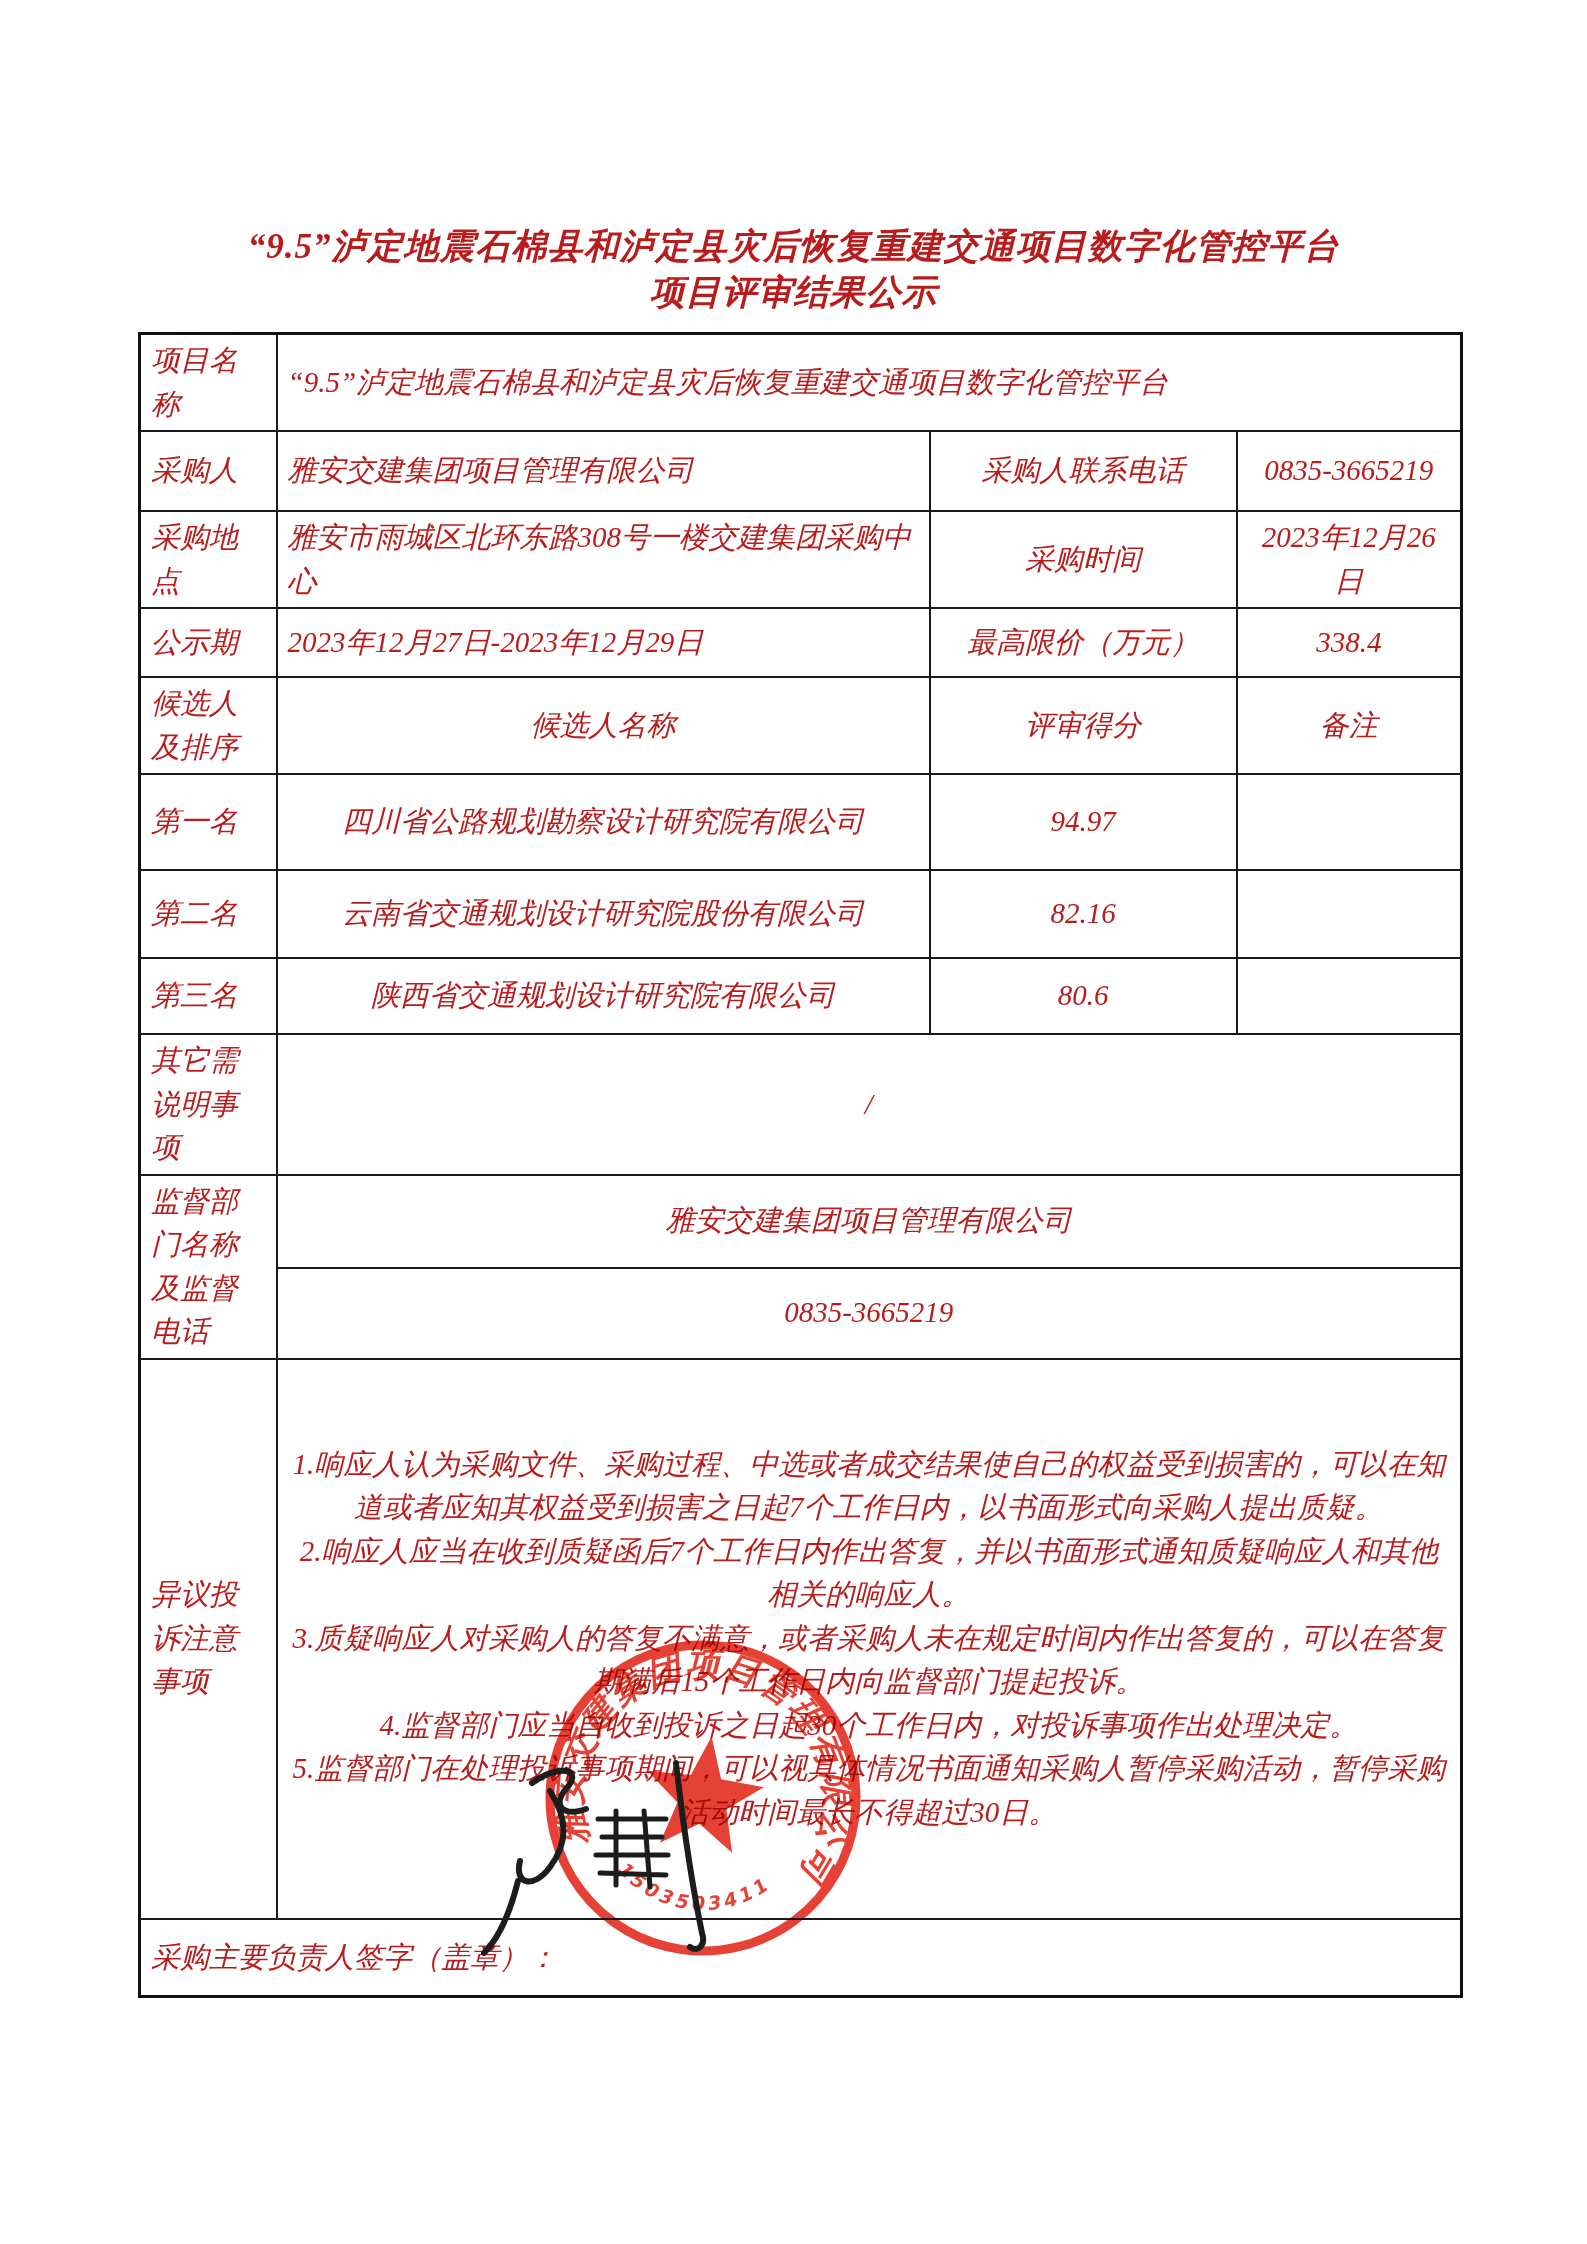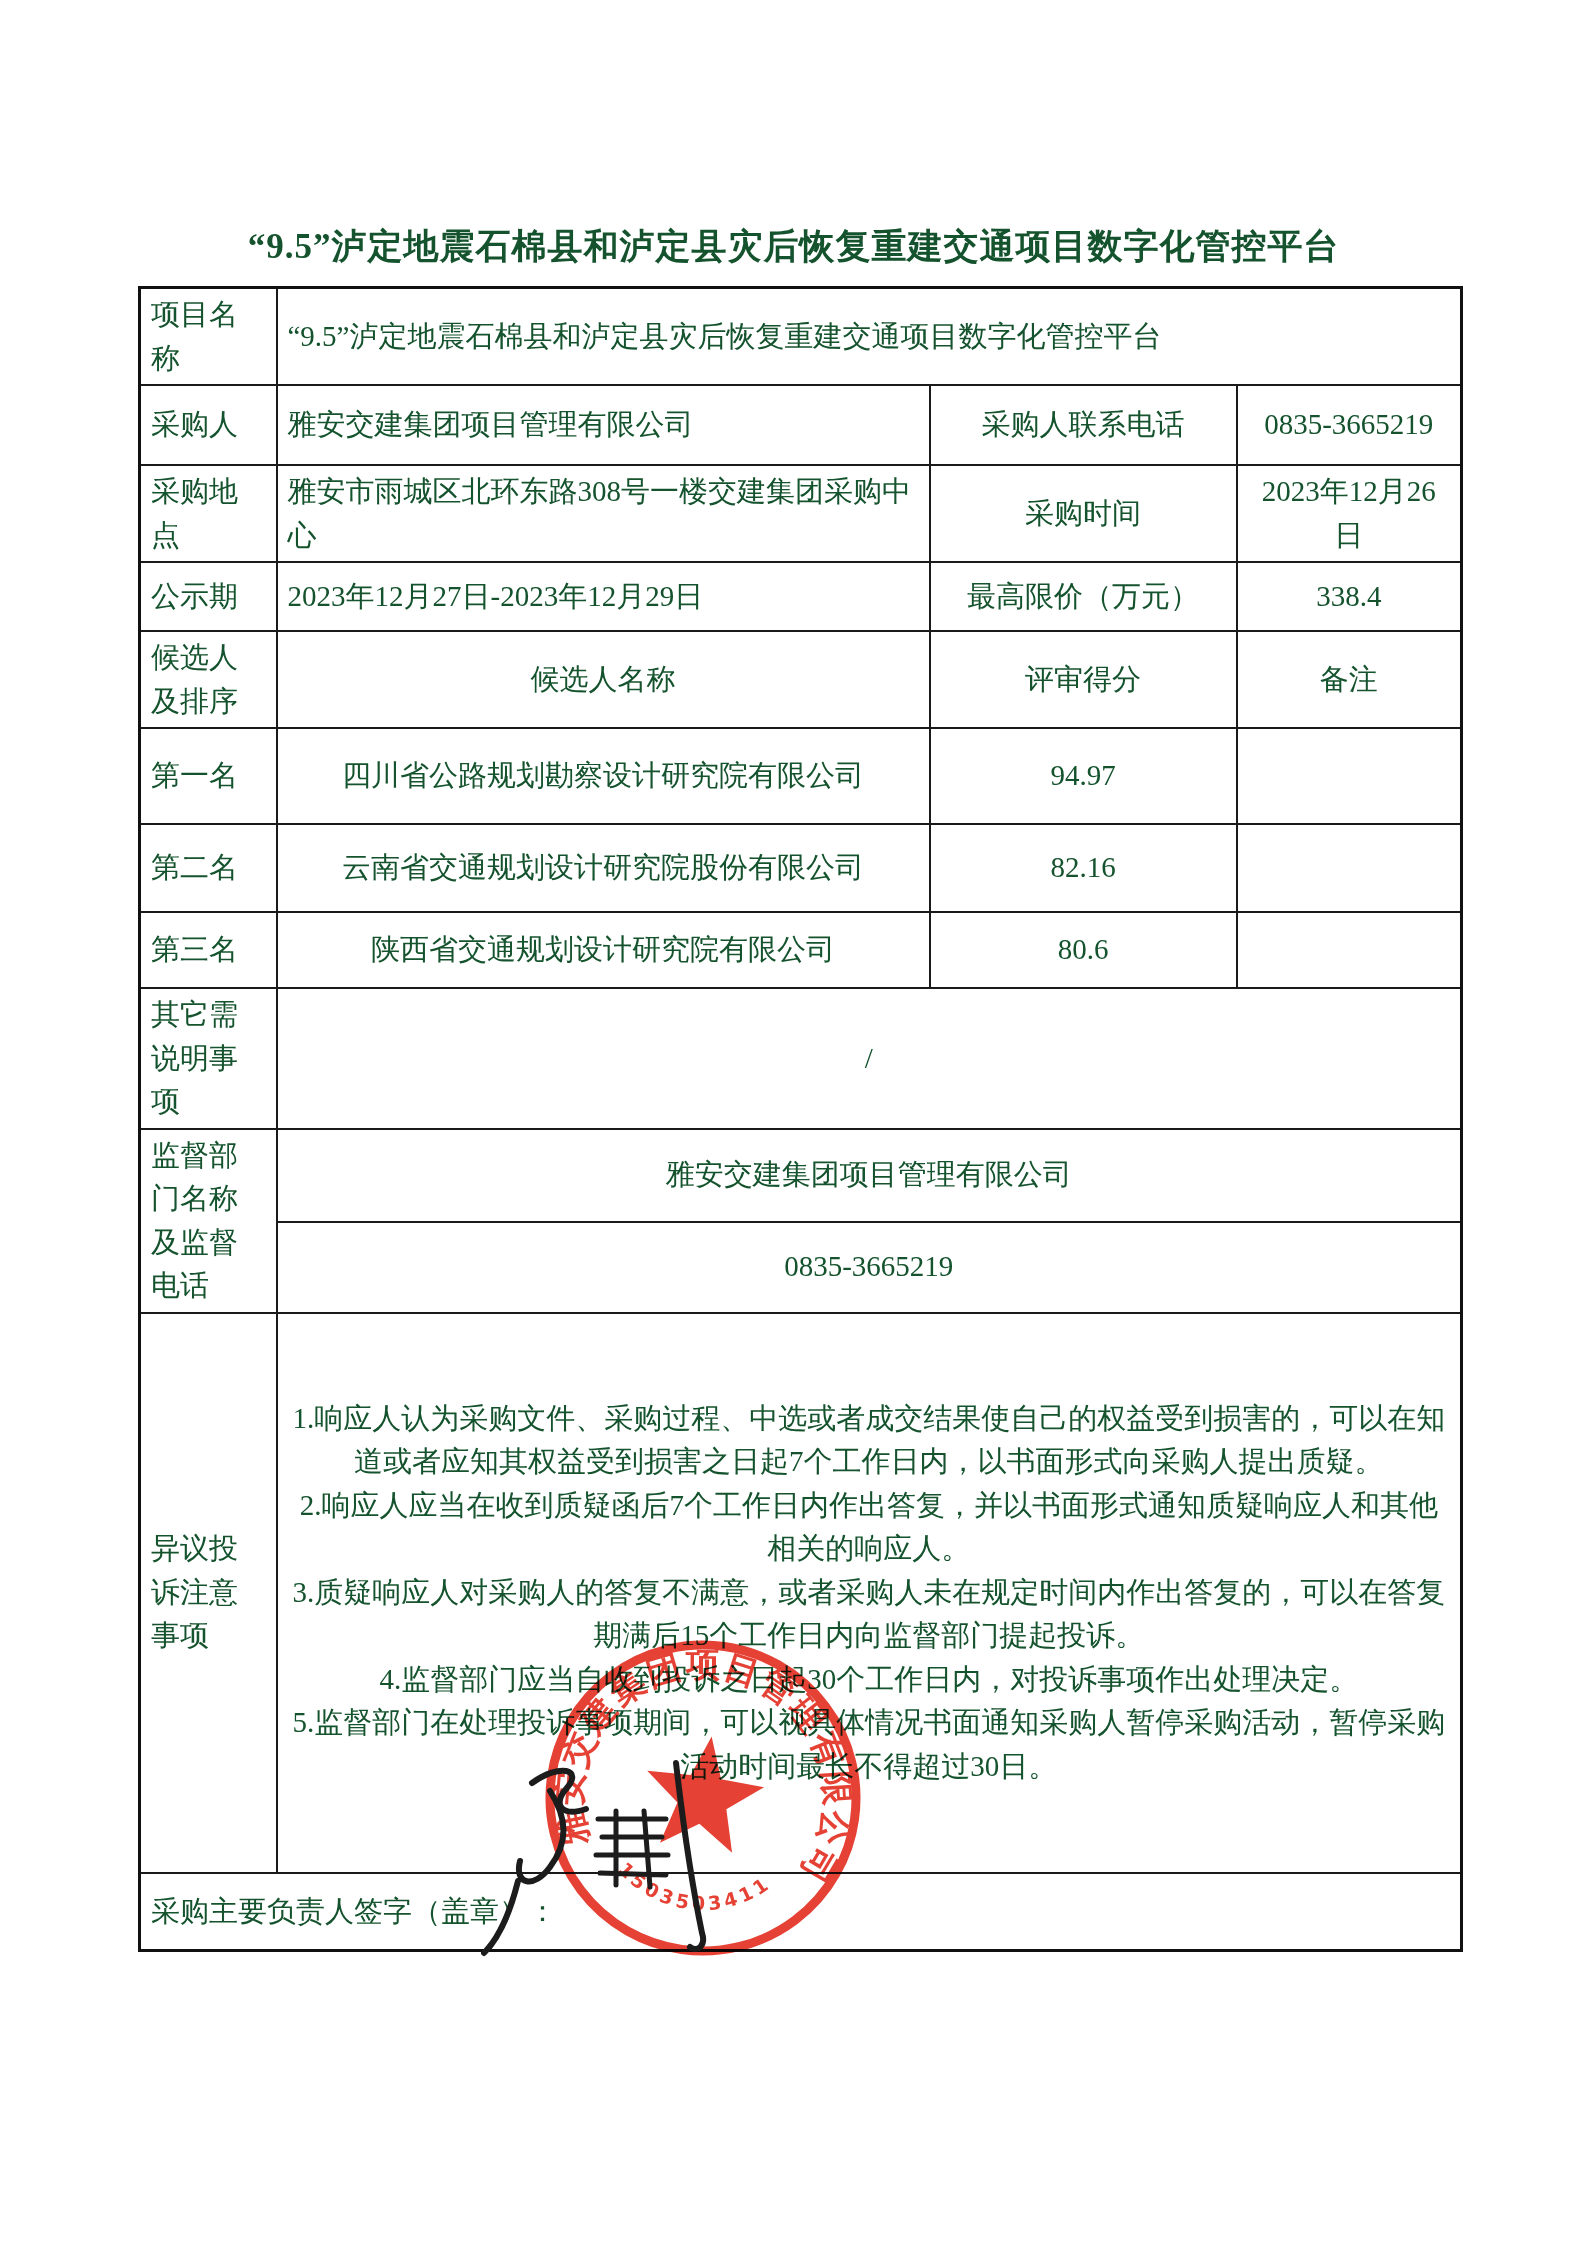--- a/index.html
+++ b/index.html
@@ -1,22 +1,23 @@
 <!DOCTYPE html>
 <html><head>
 <meta charset="utf-8">
 <style>
   html,body{margin:0;padding:0;background:#888;}
   .page{
     position:relative;
     width:1587px;height:2244px;
     background:#ffffff;
     font-family:"Liberation Serif","DejaVu Serif",serif;
-    color:#14532d;
+    color:#b91c1c;
     overflow:hidden;
+    font-style:italic;
   }
   .title-block{
     padding-top:224px;
     text-align:center;
     font-weight:bold;
     font-size:35px;
     line-height:46px;
     letter-spacing:1px;
   }
   table.result{
@@ -60,20 +61,21 @@
   }
   .seal-ring-text{font-family:"Liberation Serif","DejaVu Serif",serif;font-weight:bold;}
 </style>
 </head>
 <body>
 
 <div class="page">
 
   <div class="title-block">
     <div>“9.5”泸定地震石棉县和泸定县灾后恢复重建交通项目数字化管控平台</div>
+    <div>项目评审结果公示</div>
   </div>
 
   <table class="result">
     <colgroup>
       <col style="width:137px">
         <col style="width:653px">
         <col style="width:307px">
         <col style="width:225px">
     </colgroup>
     <tbody>

